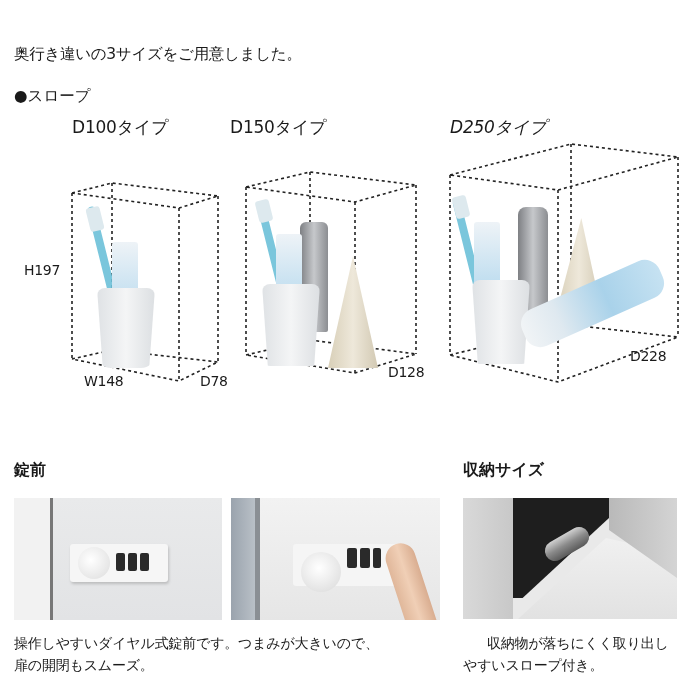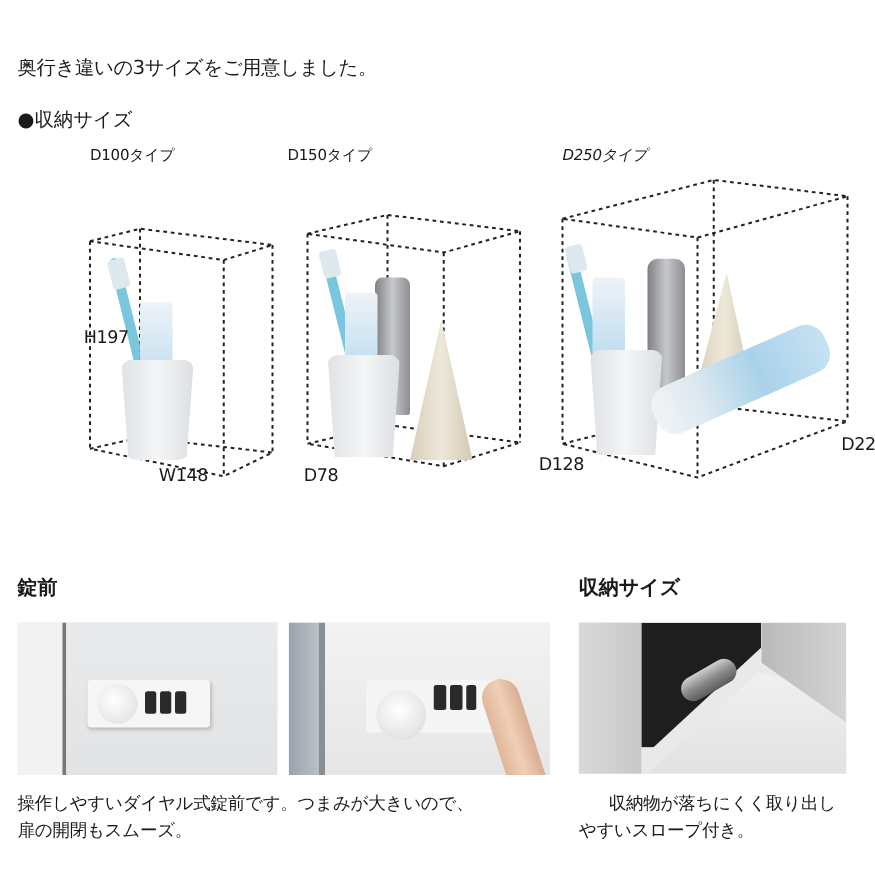--- a/index.html
+++ b/index.html
@@ -1,32 +1,32 @@
 <!DOCTYPE html>
 <html><head>
 <meta charset="utf-8">
 <style>
   html, body { margin:0; padding:0; background:#ffffff; }
   body { width:700px; height:700px; position:relative; overflow:hidden;
          font-family:"DejaVu Sans","Liberation Sans",sans-serif; color:#1a1a1a; }
   .abs { position:absolute; }
   .intro { left:14px; top:44px; font-size:15.5px; letter-spacing:-0.3px; white-space:nowrap; }
   .subhead { left:14px; top:86px; font-size:15.5px; white-space:nowrap; }
-  .type-label { font-size:12px; white-space:nowrap; letter-spacing:-0.2px; }
-  .dim { font-size:14px; white-space:nowrap; letter-spacing:-0.3px;margin-left:43px; }
+  .type-label { font-size:17px; white-space:nowrap; letter-spacing:-0.2px; }
+  .dim { font-size:14px; white-space:nowrap; letter-spacing:-0.3px; }
   .section-title { font-size:16px; font-weight:bold; white-space:nowrap; }
   .caption { font-size:14px; line-height:22px; white-space:nowrap; letter-spacing:-0.2px; }
   svg.box { position:absolute; overflow:visible; }
   .photo { position:absolute; overflow:hidden; }
 </style>
 </head>
 <body>
 
 <div class="abs intro">奥行き違いの3サイズをご用意しました。</div>
-<div class="abs subhead">●収納サイズ</div>
+<div class="abs subhead">●スロープ</div>
 
 <div class="abs type-label" style="left:72px;top:116px;">D100タイプ</div>
 <div class="abs type-label" style="left:230px;top:116px;">D150タイプ</div>
 <div class="abs type-label" style="left:450px;top:116px;font-style:italic;">D250タイプ</div>
 
 <div>
   <svg class="box" style="left:0;top:0;" width="700" height="440">
     <g fill="none" stroke="#222" stroke-width="1.6" stroke-dasharray="3,3">
       <polyline points="72,193 112,183 218,196 179,208 72,193"></polyline>
       <line x1="72" y1="193" x2="72" y2="359"></line>

